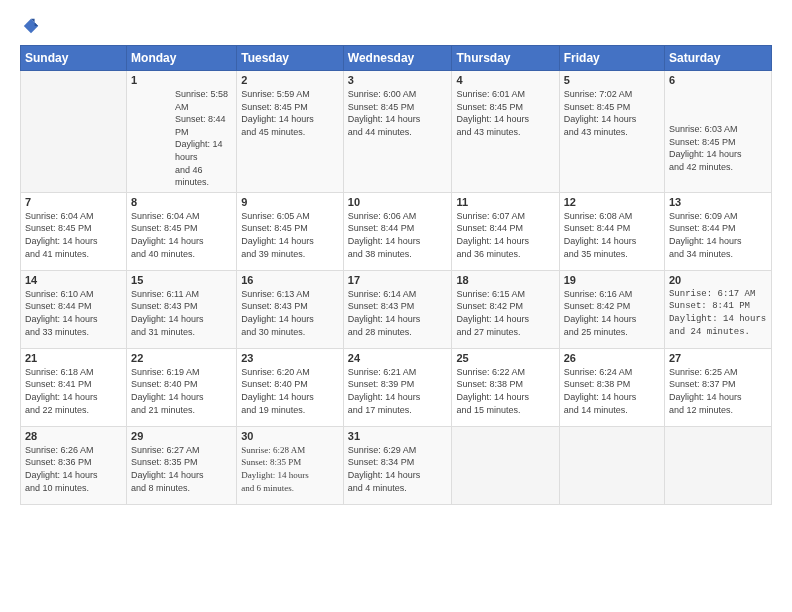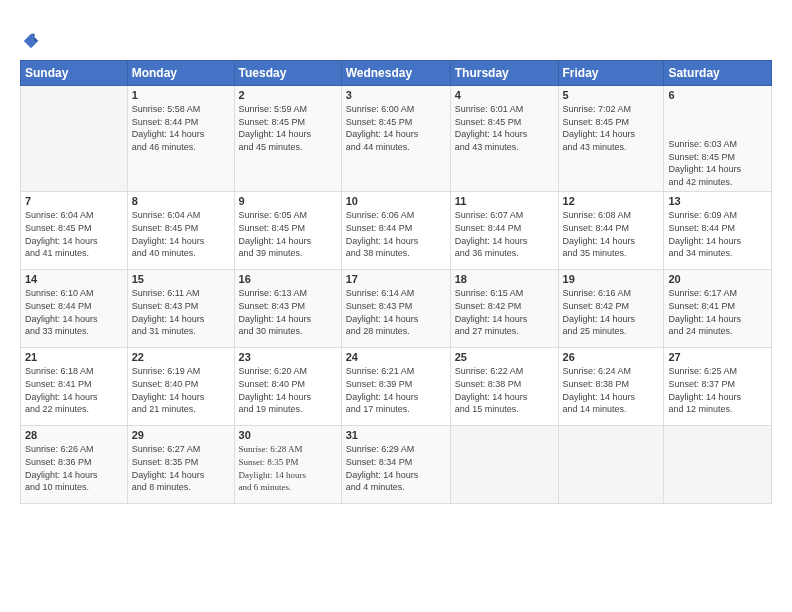--- a/index.html
+++ b/index.html
@@ -6,21 +6,21 @@
     body {
       font-family: Arial, sans-serif;
       background: #fff;
       width: 792px;
       height: 612px;
       overflow: hidden;
     }
     .page {
       width: 792px;
       height: 588px;
-      padding: 32px 20px 10px 20px;
+      padding: 17px 20px 10px 20px;
     }
     .header {
       display: flex;
       justify-content: space-between;
       align-items: flex-start;
       margin-bottom: 10px;
     }
     .logo {
       display: flex;
       flex-direction: column;
@@ -133,21 +133,21 @@
           <th>Thursday</th>
           <th>Friday</th>
           <th>Saturday</th>
         </tr>
     </thead>
     <tbody id="calendar-body">
     <tr>
           <td class="empty-cell"></td>
           <td>
             <span class="day-number">1</span>
-            <div class="day-info" style="white-space: pre-line;">Sunrise: 5:58 AM
+            <div class="day-info" style="white-space: pre-line; margin-left: 44px;">Sunrise: 5:58 AM
 Sunset: 8:44 PM
 Daylight: 14 hours
 and 46 minutes.</div>
           </td>
           <td>
             <span class="day-number">2</span>
             <div class="day-info" style="white-space: pre-line;">Sunrise: 5:59 AM
 Sunset: 8:45 PM
 Daylight: 14 hours
 and 45 minutes.</div>
@@ -270,21 +270,21 @@
           </td>
           <td>
             <span class="day-number">19</span>
             <div class="day-info" style="white-space: pre-line;">Sunrise: 6:16 AM
 Sunset: 8:42 PM
 Daylight: 14 hours
 and 25 minutes.</div>
           </td>
           <td>
             <span class="day-number">20</span>
-            <div class="day-info" style="white-space: pre-line;">Sunrise: 6:17 AM
+            <div class="day-info" style="white-space: pre-line; font-family: Liberation Mono, monospace;">Sunrise: 6:17 AM
 Sunset: 8:41 PM
 Daylight: 14 hours
 and 24 minutes.</div>
           </td>
         </tr>
         <tr>
           <td>
             <span class="day-number">21</span>
             <div class="day-info" style="white-space: pre-line;">Sunrise: 6:18 AM
 Sunset: 8:41 PM

